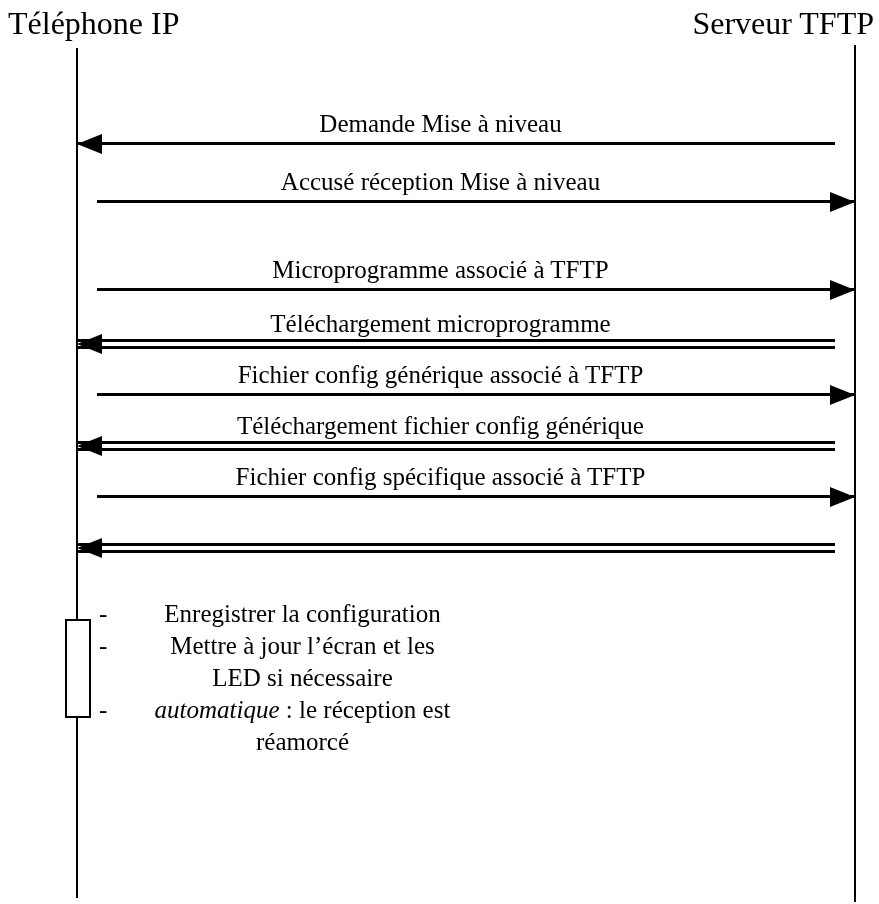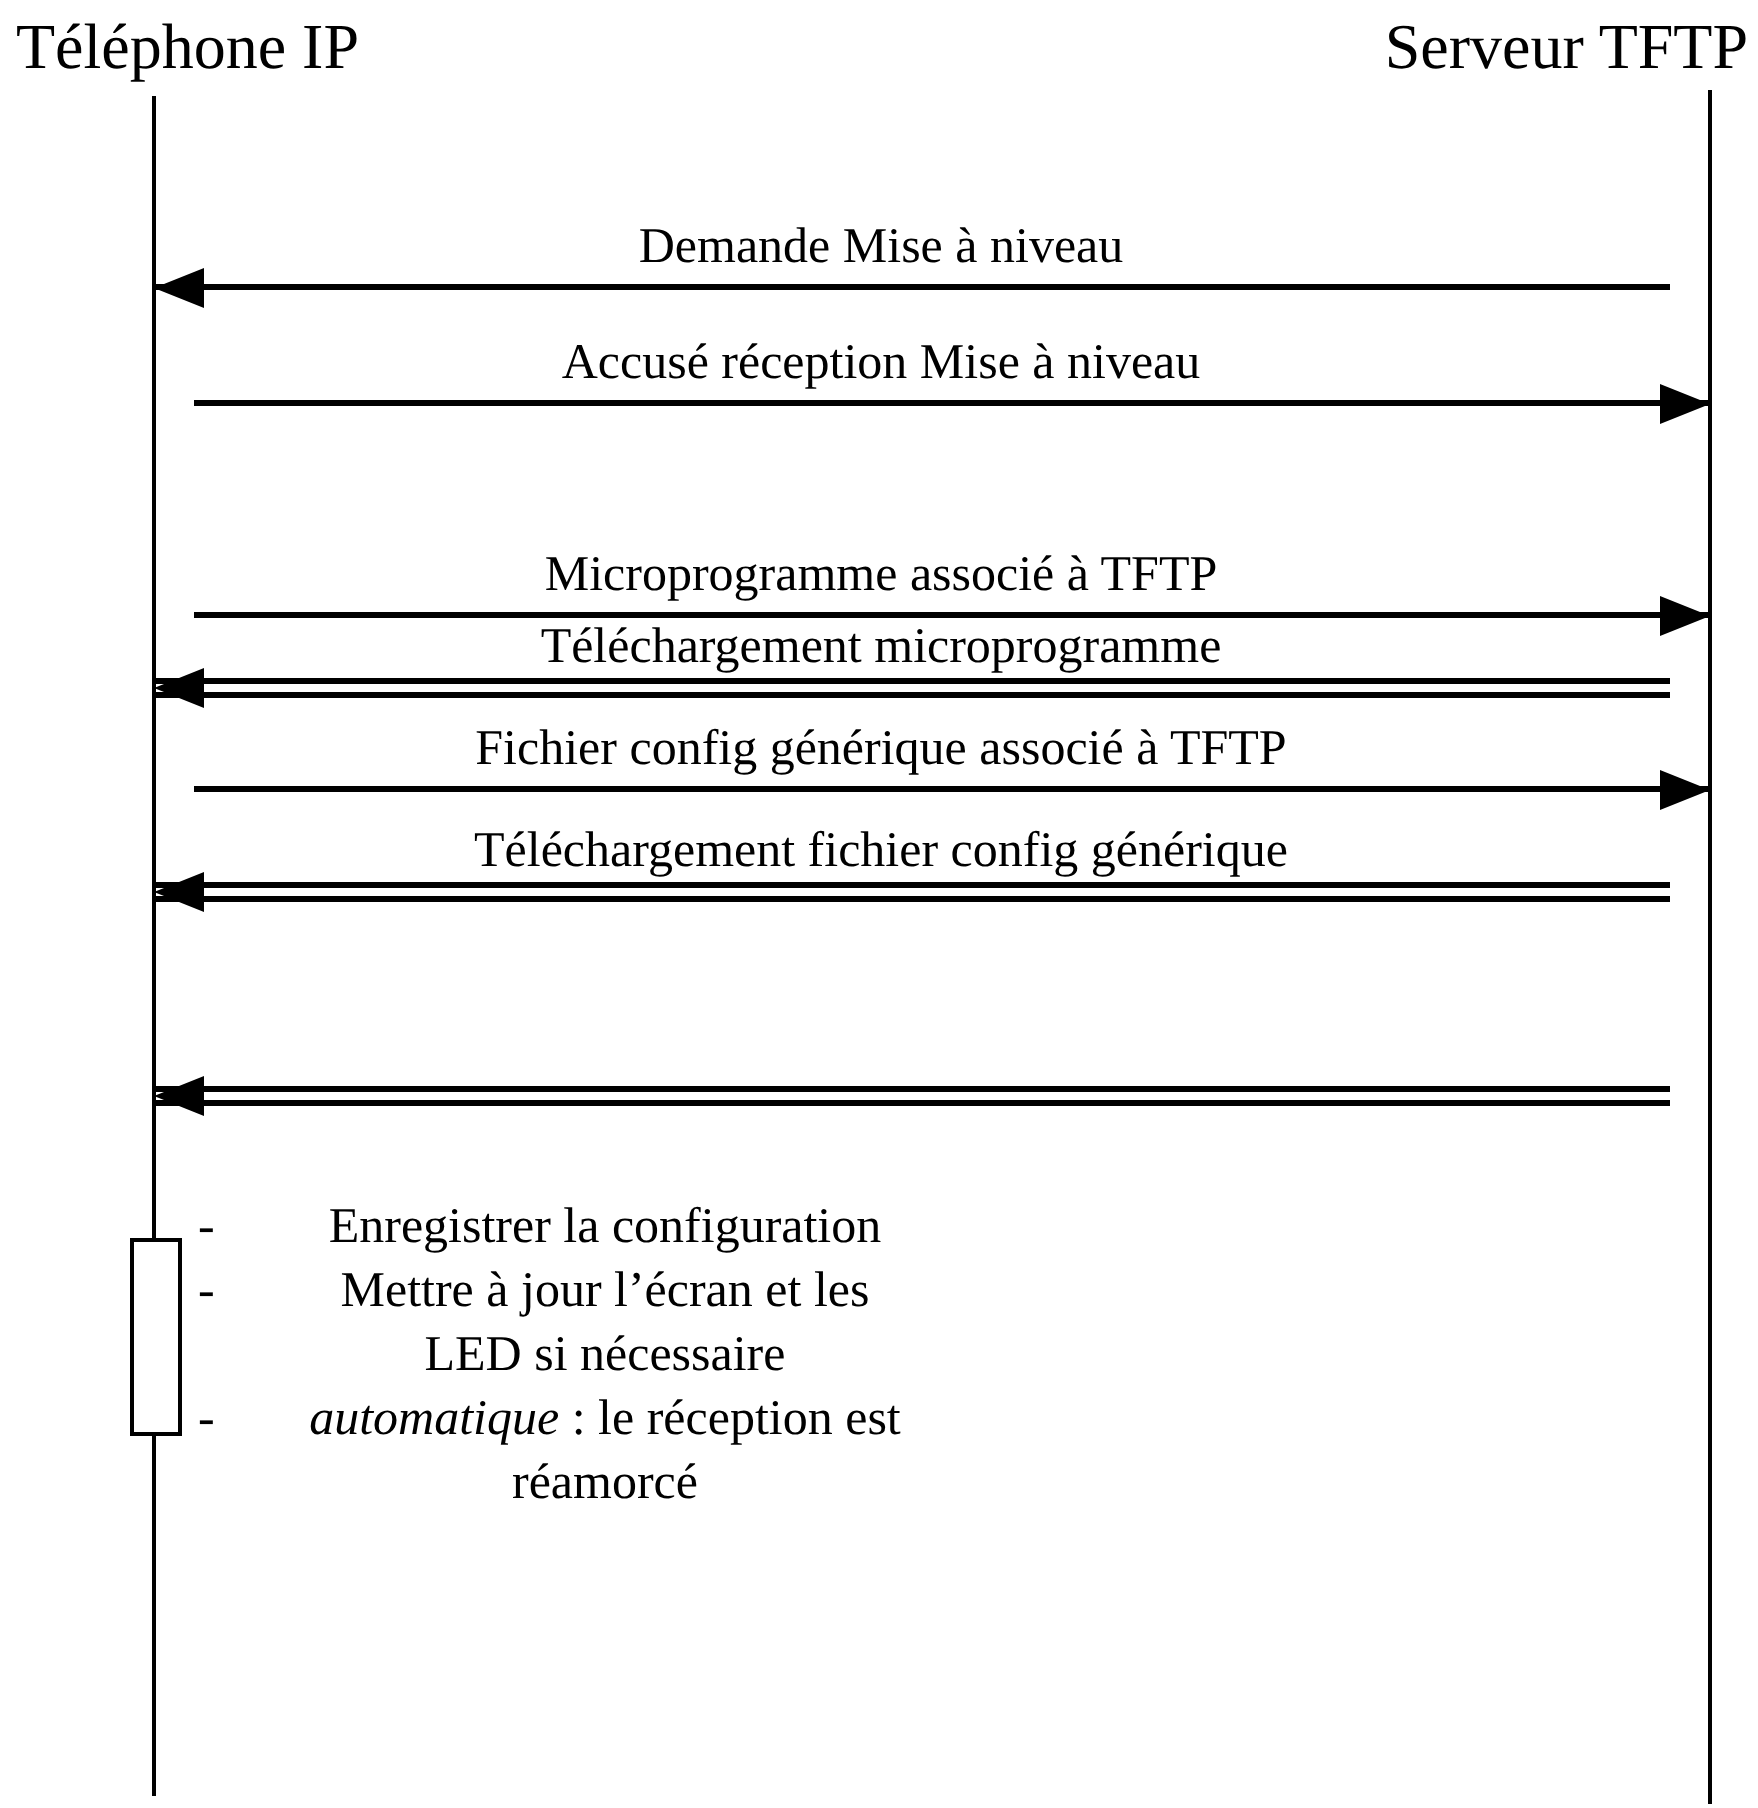--- a/index.html
+++ b/index.html
@@ -133,21 +133,21 @@
     <div class="shaft single"></div>
     <div class="head point-left"></div>
   </div>
 
   <div class="msg from-left" style="top:168px">
     <div class="msg-label">Accusé réception Mise à niveau</div>
     <div class="shaft single"></div>
     <div class="head point-right"></div>
   </div>
 
-  <div class="msg from-left" style="top:274px">
+  <div class="msg from-left" style="top:256px">
     <div class="msg-label">Microprogramme associé à TFTP</div>
     <div class="shaft single"></div>
     <div class="head point-right"></div>
   </div>
 
   <div class="msg from-right" style="top:310px">
     <div class="msg-label">Téléchargement microprogramme</div>
     <div class="shaft double"></div>
     <div class="head point-left"></div>
   </div>
@@ -157,20 +157,25 @@
     <div class="shaft single"></div>
     <div class="head point-right"></div>
   </div>
 
   <div class="msg from-right" style="top:412px">
     <div class="msg-label">Téléchargement fichier config générique</div>
     <div class="shaft double"></div>
     <div class="head point-left"></div>
   </div>
 
+  <div class="msg from-left" style="top:463px">
+    <div class="msg-label">Fichier config spécifique associé à TFTP</div>
+    <div class="shaft single"></div>
+    <div class="head point-right"></div>
+  </div>
 
   <div class="msg from-right" style="top:514px">
     <div class="shaft double"></div>
     <div class="head point-left"></div>
   </div>
 
   <div class="activation"></div>
 
   <div class="note">
 

